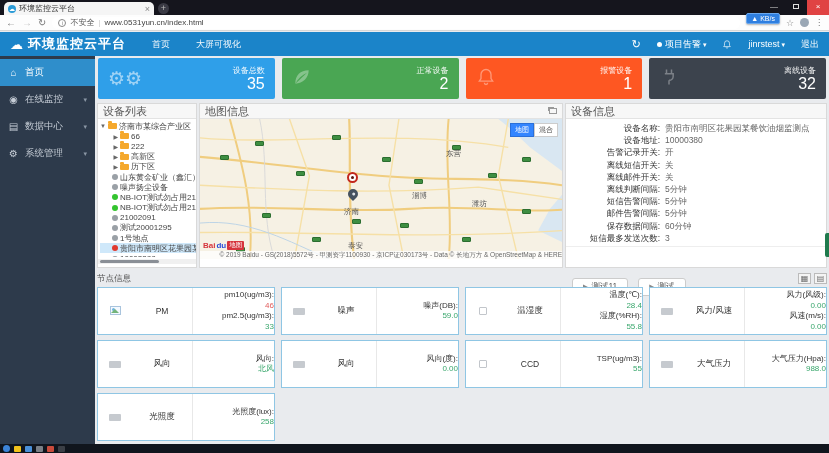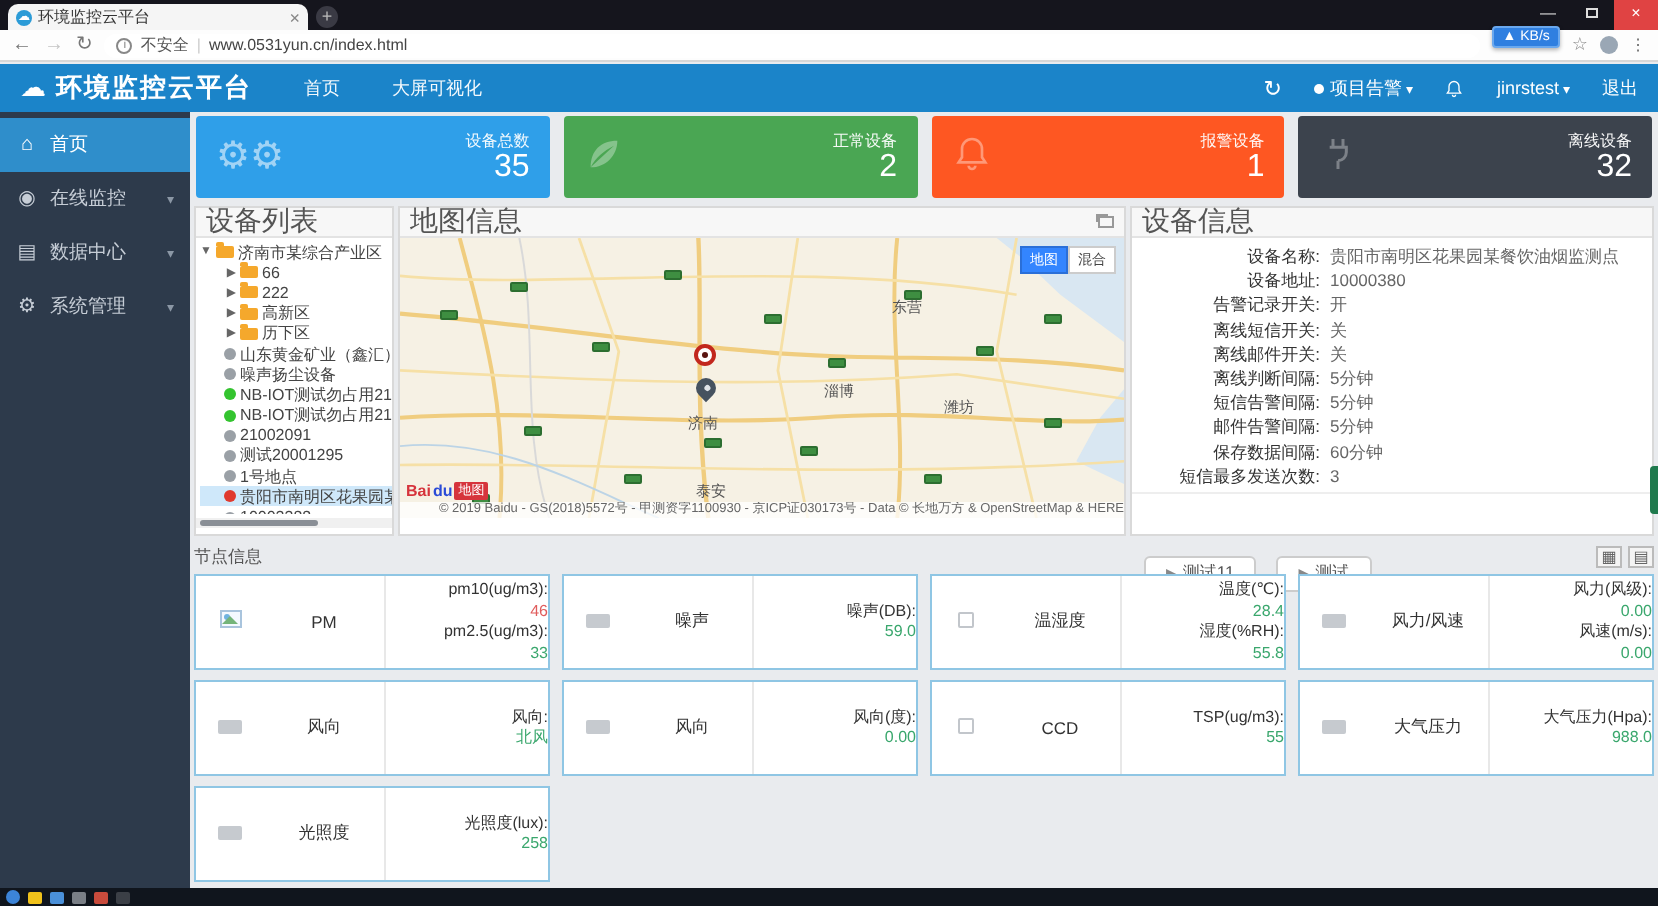--- a/index.html
+++ b/index.html
@@ -53,21 +53,21 @@
   .stats { position:absolute; left:3px; top:2px; right:3px; height:41px; display:flex; gap:7px; }
   .scard { flex:1; border-radius:2px; display:flex; align-items:center; padding:0 10px; color:#fff; }
   .scard.c0 { background:#2f9fe9; } .scard.c1 { background:#4aa653; } .scard.c2 { background:#fe5722; } .scard.c3 { background:#3c434d; }
   .sicon { font-size:19px; opacity:.55; line-height:1; }
   .sicon svg { width:20px; height:20px; }
   .smeta { margin-left:auto; text-align:right; }
   .slabel { font-size:8px; opacity:.95; }
   .svalue { font-size:16px; line-height:16px; }
 
   .panel { position:absolute; background:#fff; border:1px solid #d9d9d9; }
-  .phead { height:15px; background:#f7f7f7; border-bottom:1px solid #e3e3e3; display:flex; align-items:center; padding:0 5px; font-size:14px; color:#555; }
+  .phead { height:15px; background:#f7f7f7; border-bottom:1px solid #e3e3e3; display:flex; align-items:center; padding:0 5px; font-size:11px; color:#555; }
   .win-icon { margin-left:auto; width:8px; height:6px; border:1px solid #999; box-shadow:-2px -2px 0 -1px #999; }
 
   
   .device-list { left:2px; top:47px; width:100px; height:165px; }
   .tree { height:138px; overflow:hidden; padding:2px 0 0 2px;text-align:right; }
   .trow { height:10.2px; display:flex; align-items:center; gap:2px; font-size:8px; color:#444; white-space:nowrap; overflow:hidden; }
   .trow.indent { padding-left:12px; }
   .trow.sel { background:#cfe8fa; }
   .tcaret { font-size:6px; color:#666; width:6px; }
   .f-ico { width:9px; height:6px; background:#f5a82c; border-radius:1px; position:relative; flex:none; }

